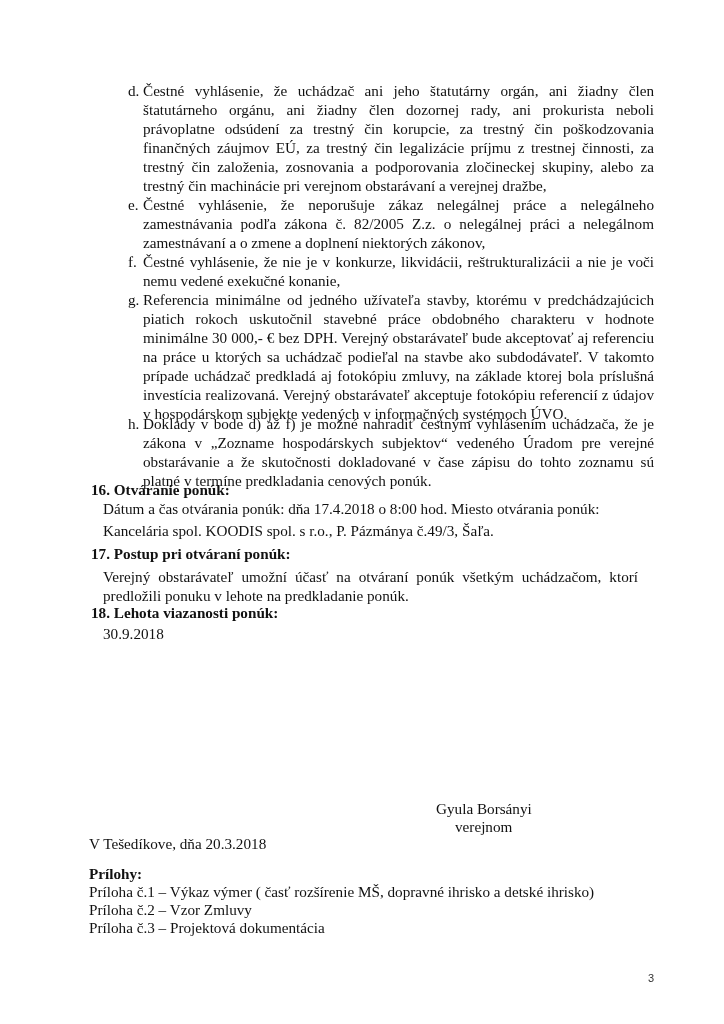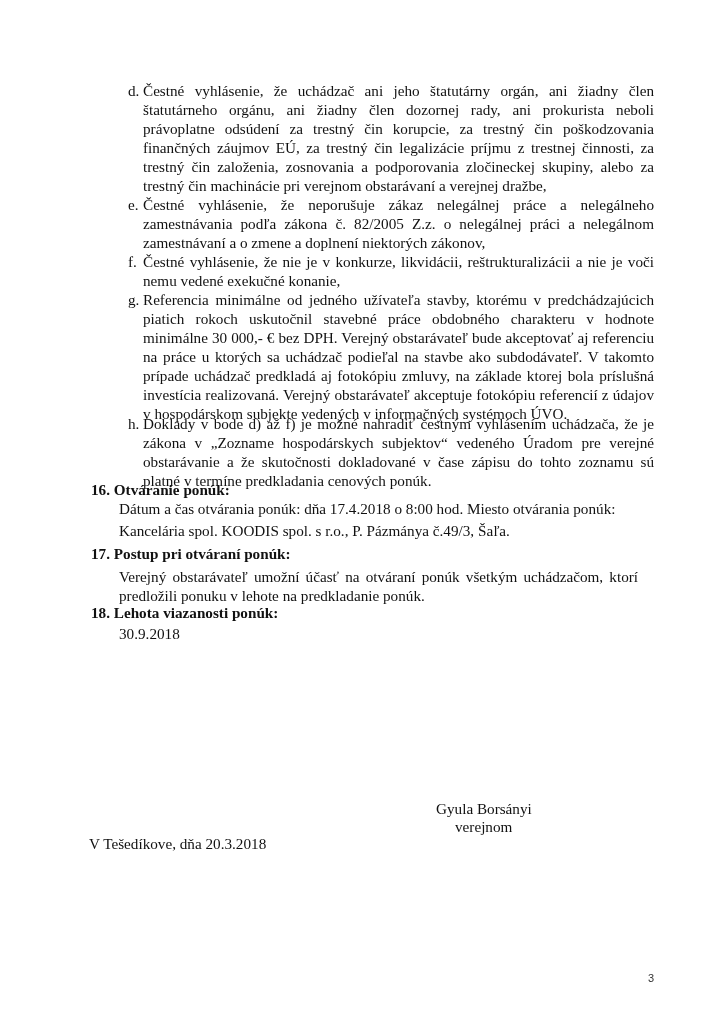--- a/index.html
+++ b/index.html
@@ -6,21 +6,21 @@
   body {
     width: 724px; height: 1024px; position: relative; overflow: hidden;
     font-family: "Liberation Serif", serif; color: #111; font-size: 15.2px;
   }
   .page { position: absolute; left: 0; top: 0; width: 724px; height: 1024px; background: #fff; }
   .item { position: absolute; left: 128px; width: 526px; line-height: 19px; }
   .item .lbl { position: absolute; left: 0; top: 0; }
   .item .txt { margin-left: 15px; text-align: justify; text-align-last: left; }
   .sec { position: absolute; left: 91px; width: 547px; line-height: 19px; }
   .sec .hd { font-weight: bold; }
-  .sec .body { margin-left: 28px; }
+  .sec .body { margin-left: 12px; }
   .sec .body p { margin: 0; text-align: justify; }
   .sec .body p.l { text-align: left; }
   .sec .body .line2 { margin-top: 3px; }
   .sig { position: absolute; line-height: 18px; }
   .att { position: absolute; left: 89px; line-height: 18px; }
   .att .hd { font-weight: bold; }
   .pnum { position: absolute; left: 648px; top: 972px; font-family: "Liberation Sans", sans-serif; font-size: 11px; color: #333; }
 </style>
 </head>
 <body>
@@ -73,15 +73,21 @@
       <p class="l">30.9.2018</p>
     </div>
   </div>
 
 
   <div class="sig" style="left:436px; top:800px; font-weight:normal;">Gyula Borsányi</div>
   <div class="sig" style="left:455px; top:818px;">verejnom</div>
 
   <div class="sig" style="left:89px; top:835px;">V Tešedíkove, dňa 20.3.2018</div>
 
+  <div class="att" style="top:865px;">
+    <div class="hd">Prílohy:</div>
+    <div>Príloha č.1 – Výkaz výmer ( časť rozšírenie MŠ, dopravné ihrisko a detské ihrisko)</div>
+    <div>Príloha č.2 – Vzor Zmluvy</div>
+    <div>Príloha č.3 – Projektová dokumentácia</div>
+  </div>
 
   <div class="pnum">3</div>
 </div>
 
 </body></html>

